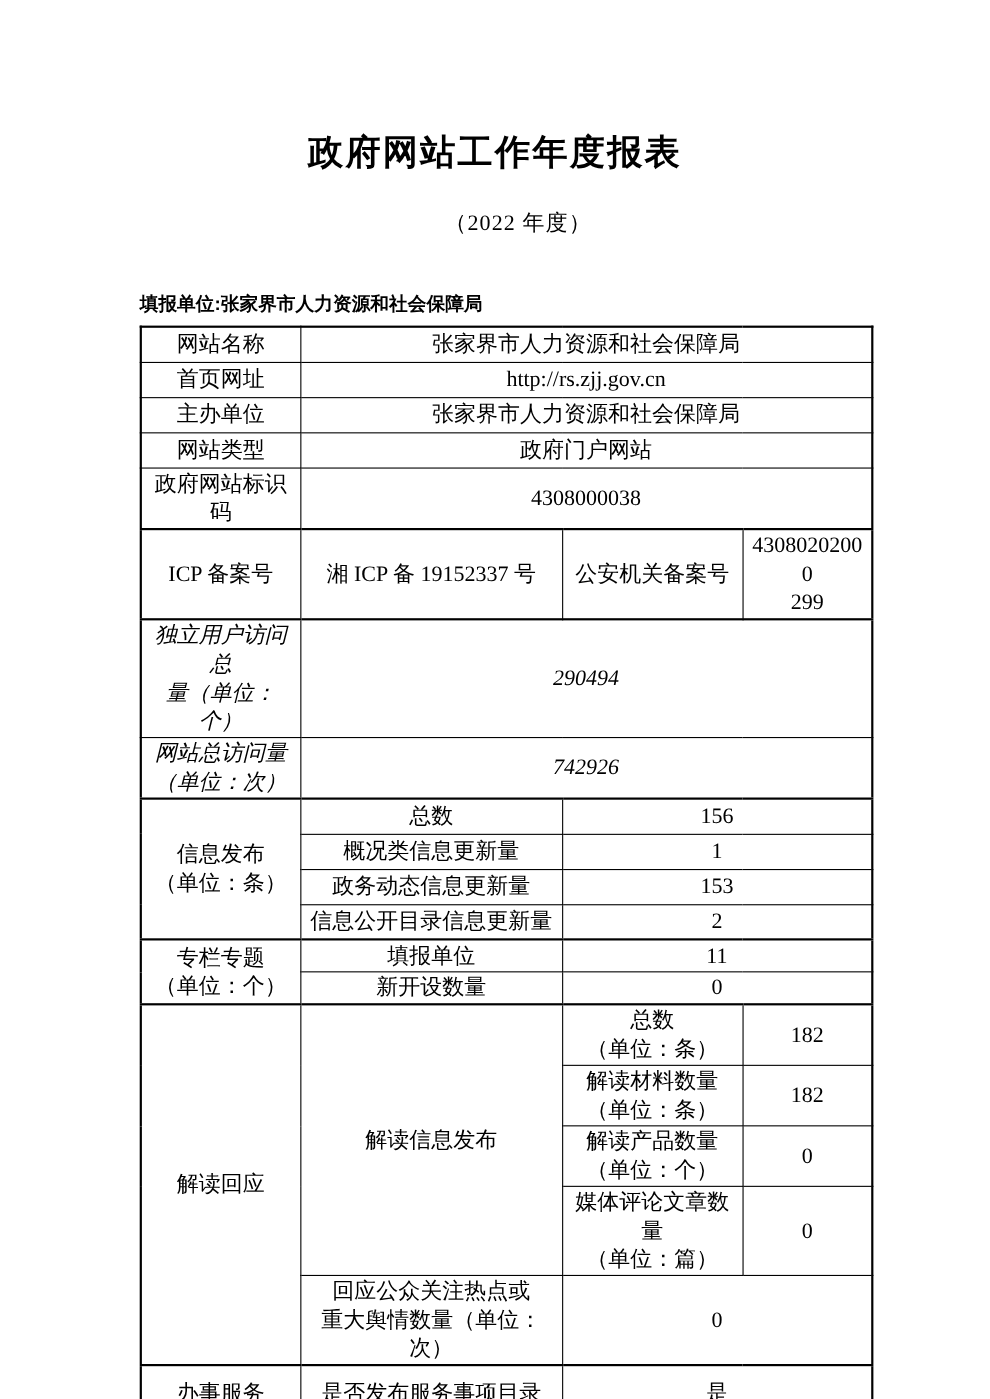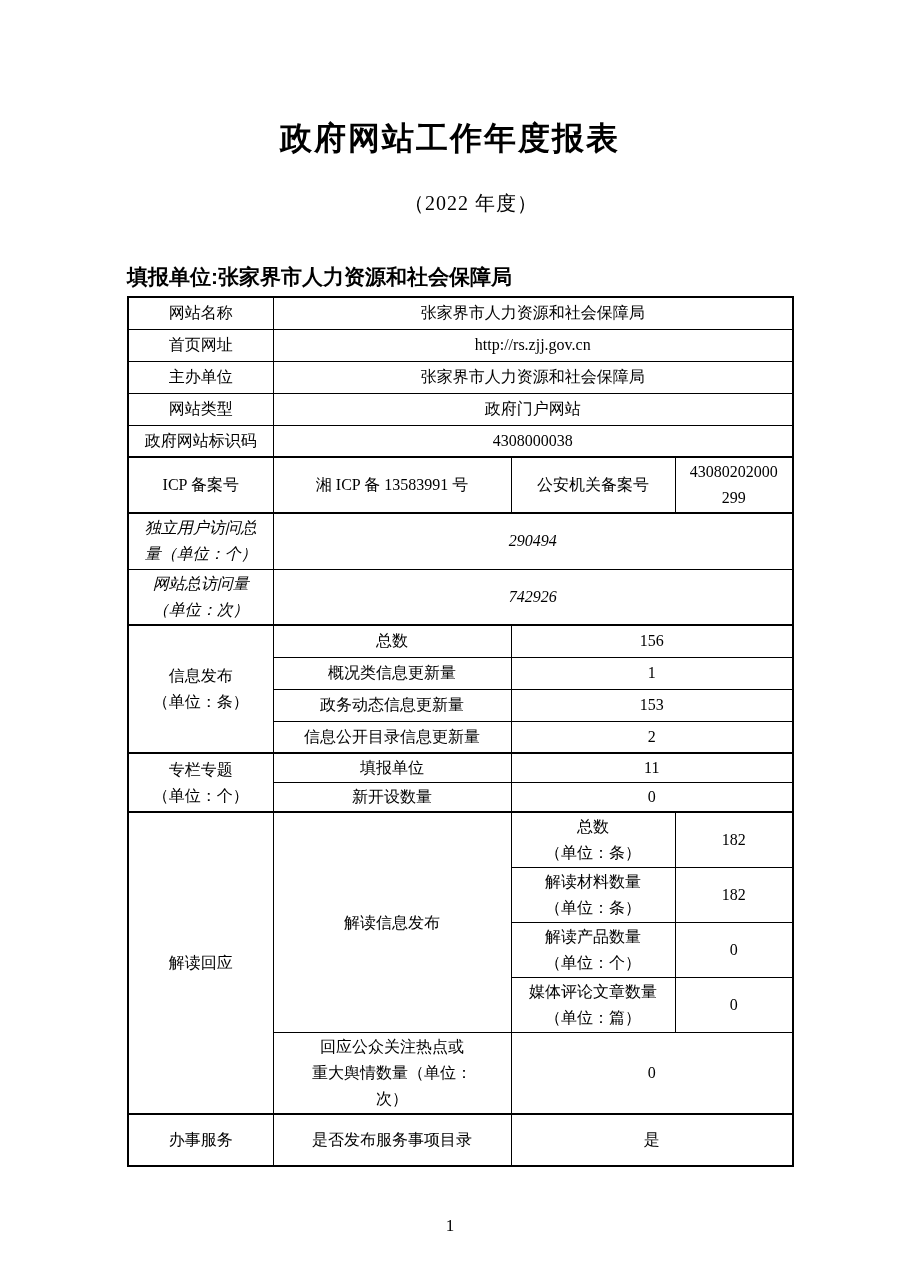--- a/index.html
+++ b/index.html
@@ -31,39 +31,39 @@
     text-align: center;
     font-size: 20px;
     line-height: 24px;
     letter-spacing: 1px;
     padding-left: 42px;
   }
   .reporting-unit {
     margin: 52px 0 0 127px;
     font-family: Liberation Sans, sans-serif;
     font-weight: bold;
-    font-size: 21px;
+    font-size: 17px;
     line-height: 20px;
   }
   table.report {
     margin: 9px 0 0 127px;
     width: 665px;
     border-collapse: collapse;
     table-layout: fixed;
     border: 2px solid #000000;
   }
   table.report col.c0 { width: 145px; }
   table.report col.c1 { width: 238px; }
   table.report col.c2 { width: 164px; }
   table.report col.c3 { width: 118px; }
   table.report td {
     border: 1px solid #000000;
     text-align: center;
     vertical-align: middle;
-    font-size: 16px;
+    font-size: 20px;
     line-height: 26px;
     padding: 1px 4px;
     white-space: pre-line;
     word-break: break-all;
   }
   tr.sec > td { border-top: 2px solid #000000; }
   tr.h26 { height: 26px; }
   tr.h32 { height: 32px; }
   tr.h50 { height: 50px; }
   tr.h52 { height: 52px; margin-left: 12px; }
@@ -112,21 +112,21 @@
       <tr class="h32">
         <td>网站类型</td>
         <td colspan="3">政府门户网站</td>
       </tr>
       <tr class="h32">
         <td>政府网站标识码</td>
         <td colspan="3">4308000038</td>
       </tr>
       <tr class="h52 sec">
         <td>ICP 备案号</td>
-        <td>湘 ICP 备 13583991 号</td>
+        <td>湘 ICP 备 19152337 号</td>
         <td>公安机关备案号</td>
         <td>43080202000
 299</td>
       </tr>
       <tr class="h56 sec">
         <td>独立用户访问总
 量（单位：个）</td>
         <td colspan="3">290494</td>
       </tr>
       <tr class="h56">

